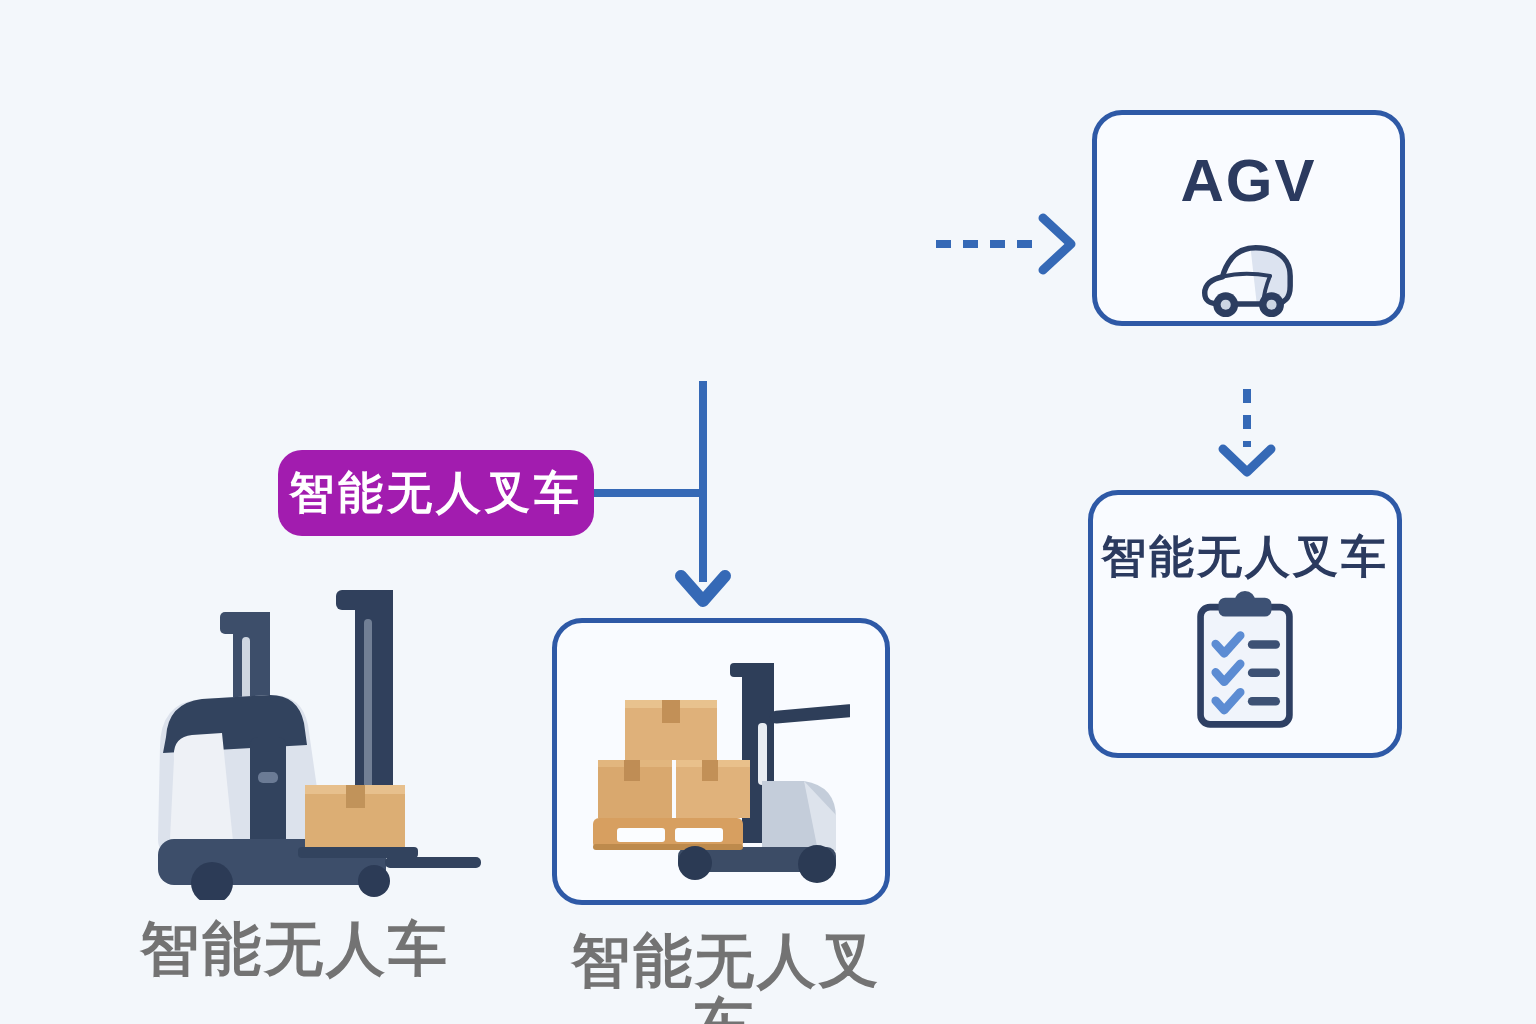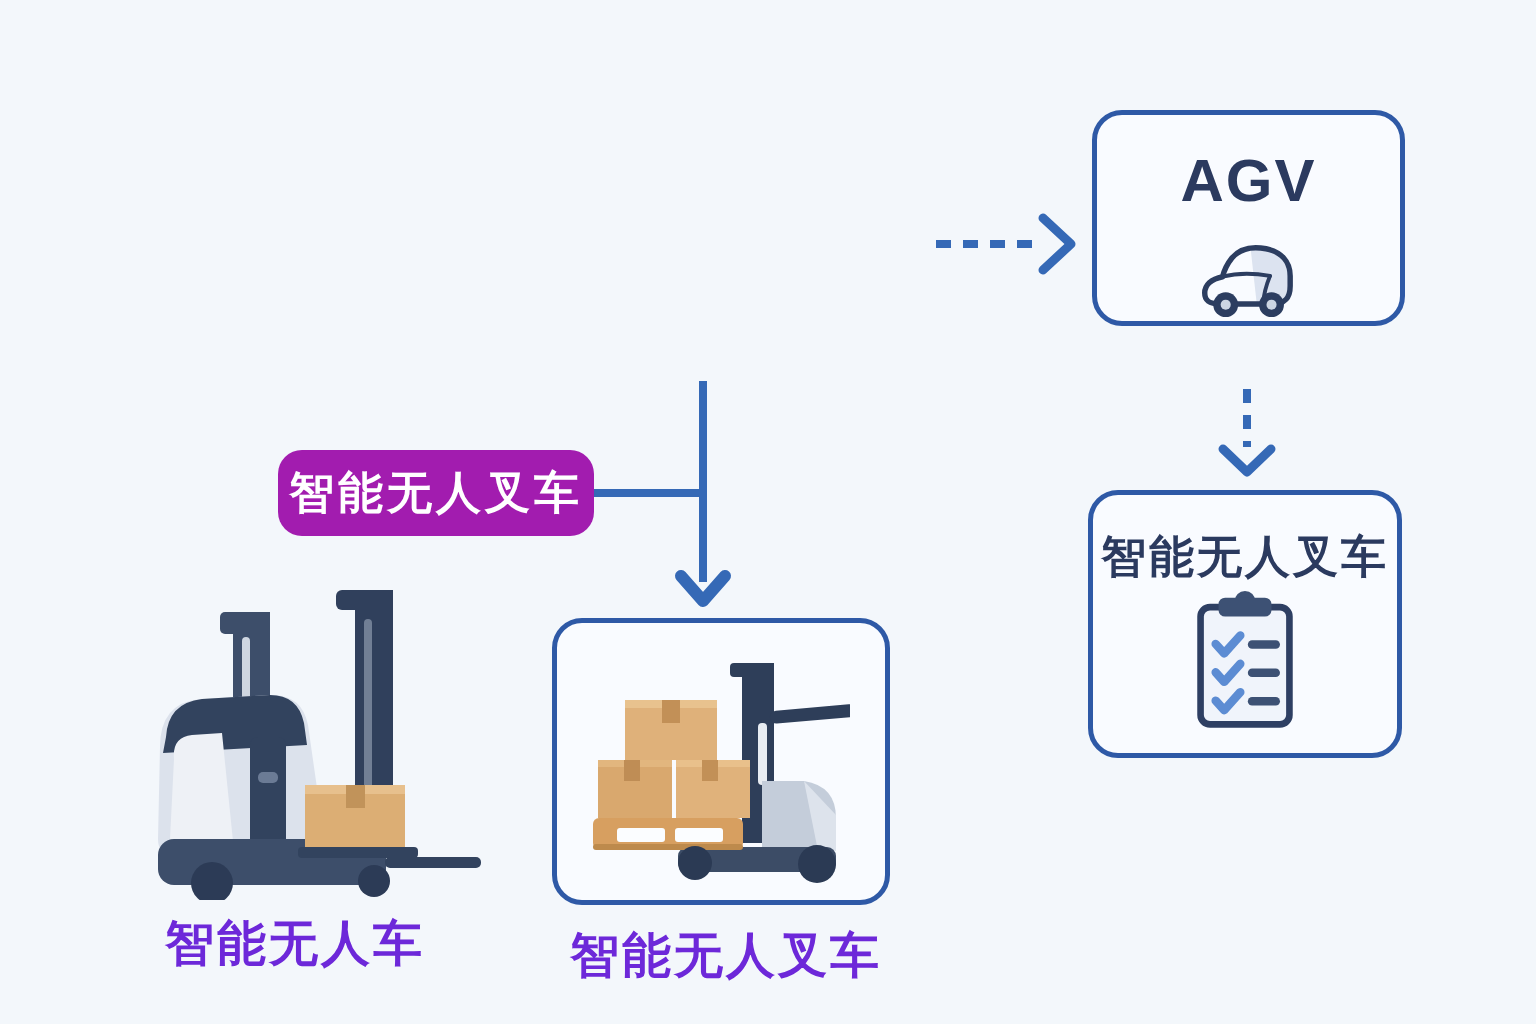--- a/index.html
+++ b/index.html
@@ -25,21 +25,21 @@
   .node-io{left:1088px;top:490px;width:314px;height:268px;}
   .node-io .node-title{font-size:45px;margin-top:38px;letter-spacing:3px;}
   .node-station{left:552px;top:618px;width:338px;height:287px;}
   .badge{
     position:absolute;left:278px;top:450px;width:316px;height:86px;
     background:#a21caf;border-radius:24px;
     display:flex;align-items:center;justify-content:center;
     color:#ffffff;font-size:45px;font-weight:800;letter-spacing:4px;
   }
   .caption{
-    position:absolute;font-size:49px;font-weight:800;color:#6d28d9;
+    position:absolute;font-size:59px;font-weight:800;color:#737373;
     text-align:center;letter-spacing:3px;line-height:1.1;
   }
   .caption-left{left:115px;top:917px;width:360px;}
   .caption-center{left:546px;top:929px;width:360px;}
   .icon-monitor{margin-top:6px;}
   .icon-car{margin-top:22px;}
   .icon-clipboard{margin-top:10px;}
   .station-art{position:absolute;left:35px;top:40px;}
   .reach-truck{position:absolute;left:150px;top:585px;}
 </style>

